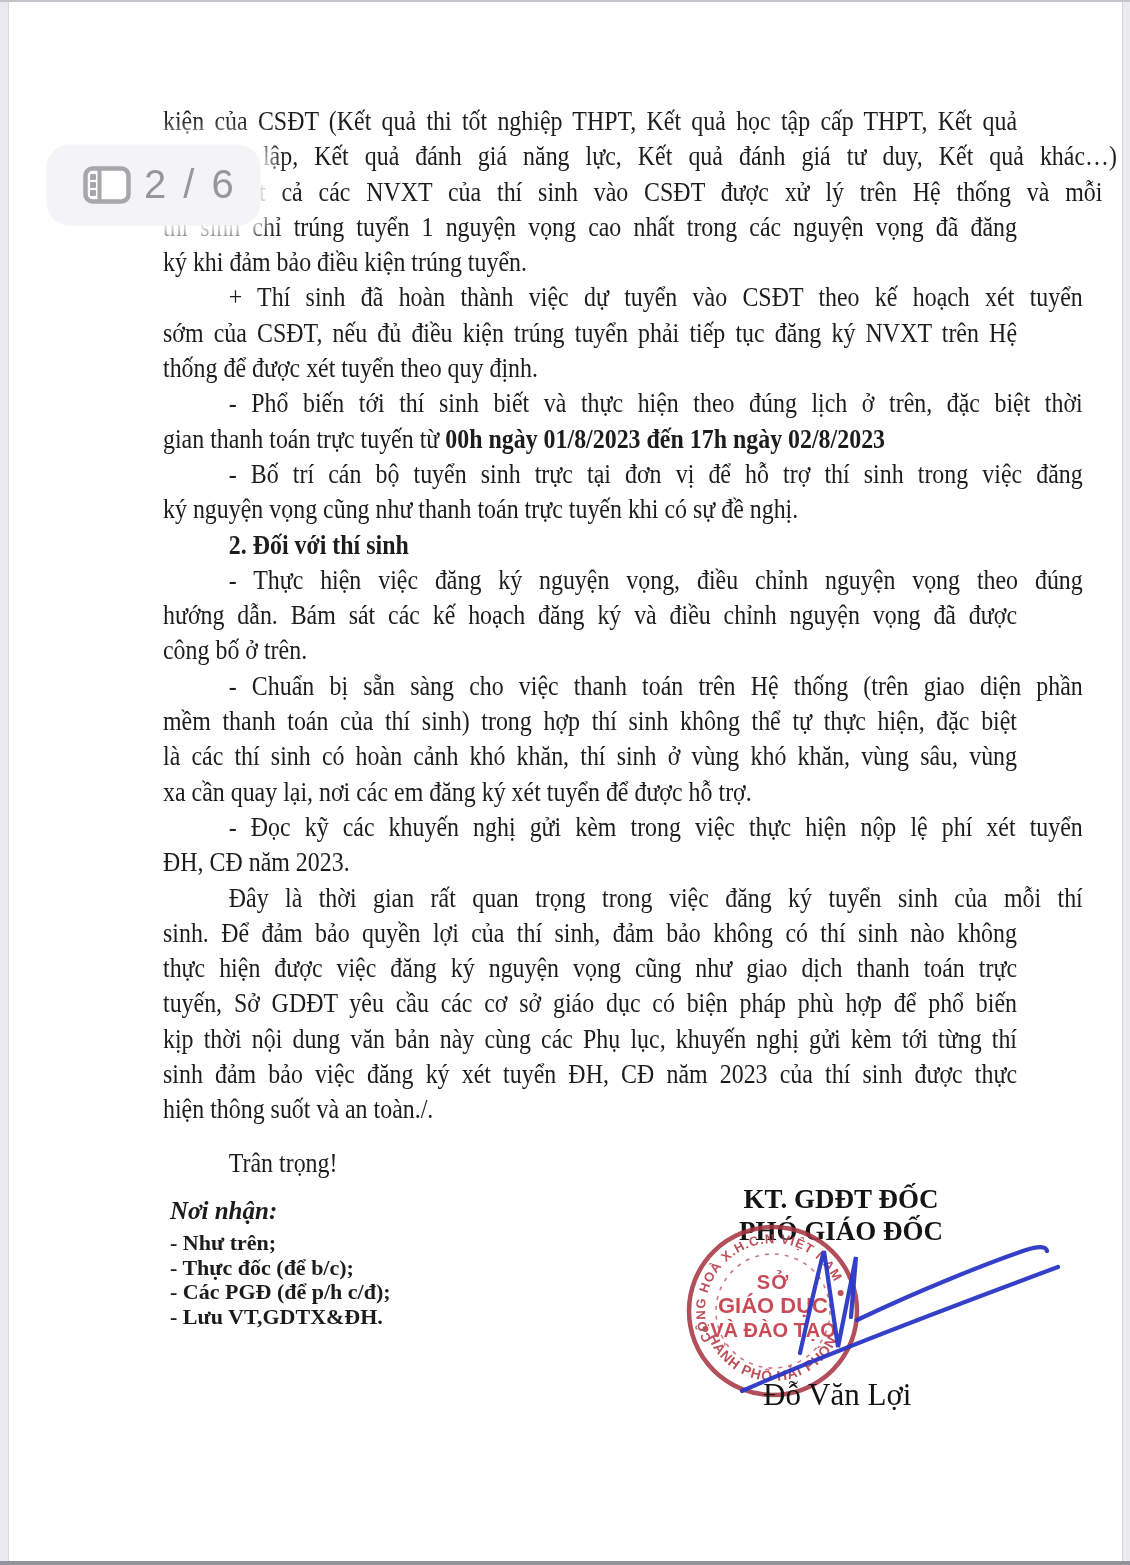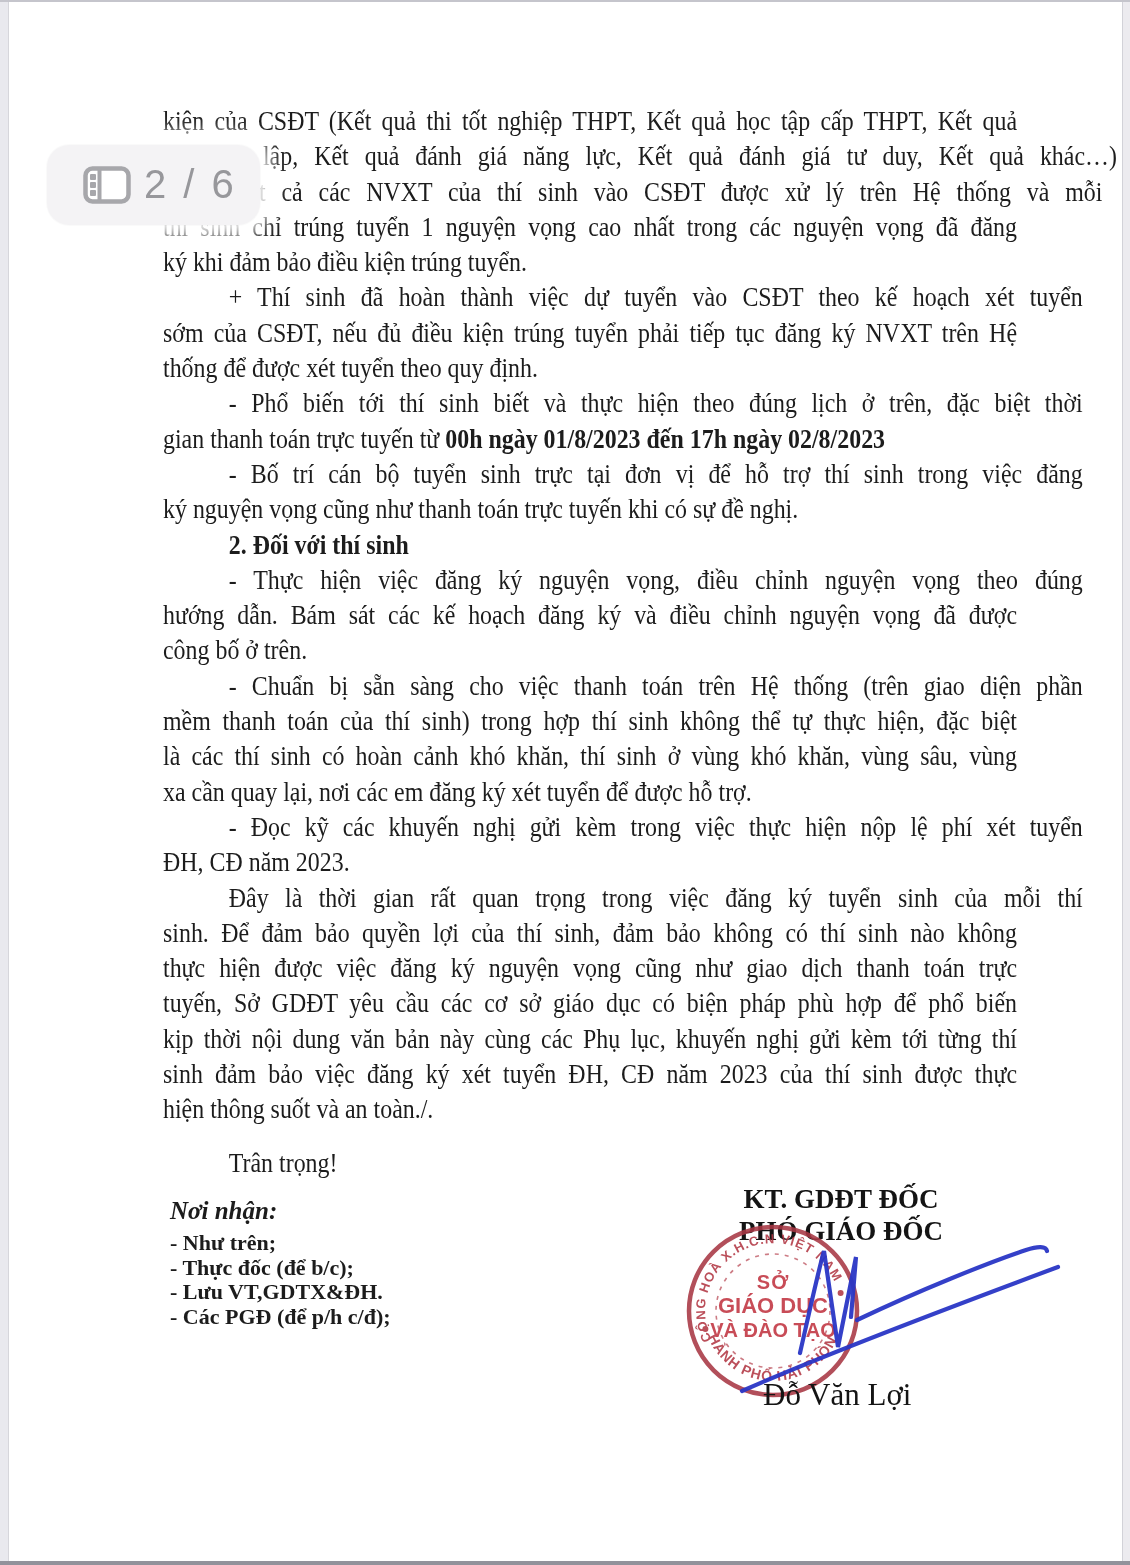--- a/index.html
+++ b/index.html
@@ -92,22 +92,22 @@
     <div class="line j">sinh đảm bảo việc đăng ký xét tuyển ĐH, CĐ năm 2023 của thí sinh được thực</div>
     <div class="line l">hiện thông suốt và an toàn./.</div>
     <div class="line l mt" style="padding-left: 77px;">Trân trọng!</div>
   </div>
 
 <div class="recipients">
   <div class="label">Nơi nhận:</div>
   <div>
       <div class="item">- Như trên;</div>
       <div class="item">- Thực đốc (để b/c);</div>
+      <div class="item">- Các PGĐ (để p/h c/đ);</div>
       <div class="item">- Lưu VT,GDTX&amp;ĐH.</div>
-      <div class="item">- Các PGĐ (để p/h c/đ);</div>
     </div>
 </div>
 
 <div class="sig-titles">
   <div class="t">KT. GDĐT ĐỐC</div>
   <div class="t">PHÓ GIÁO ĐỐC</div>
 </div>
 
 <svg class="overlay" viewBox="0 0 1130 1565">
   <g opacity="0.88">

